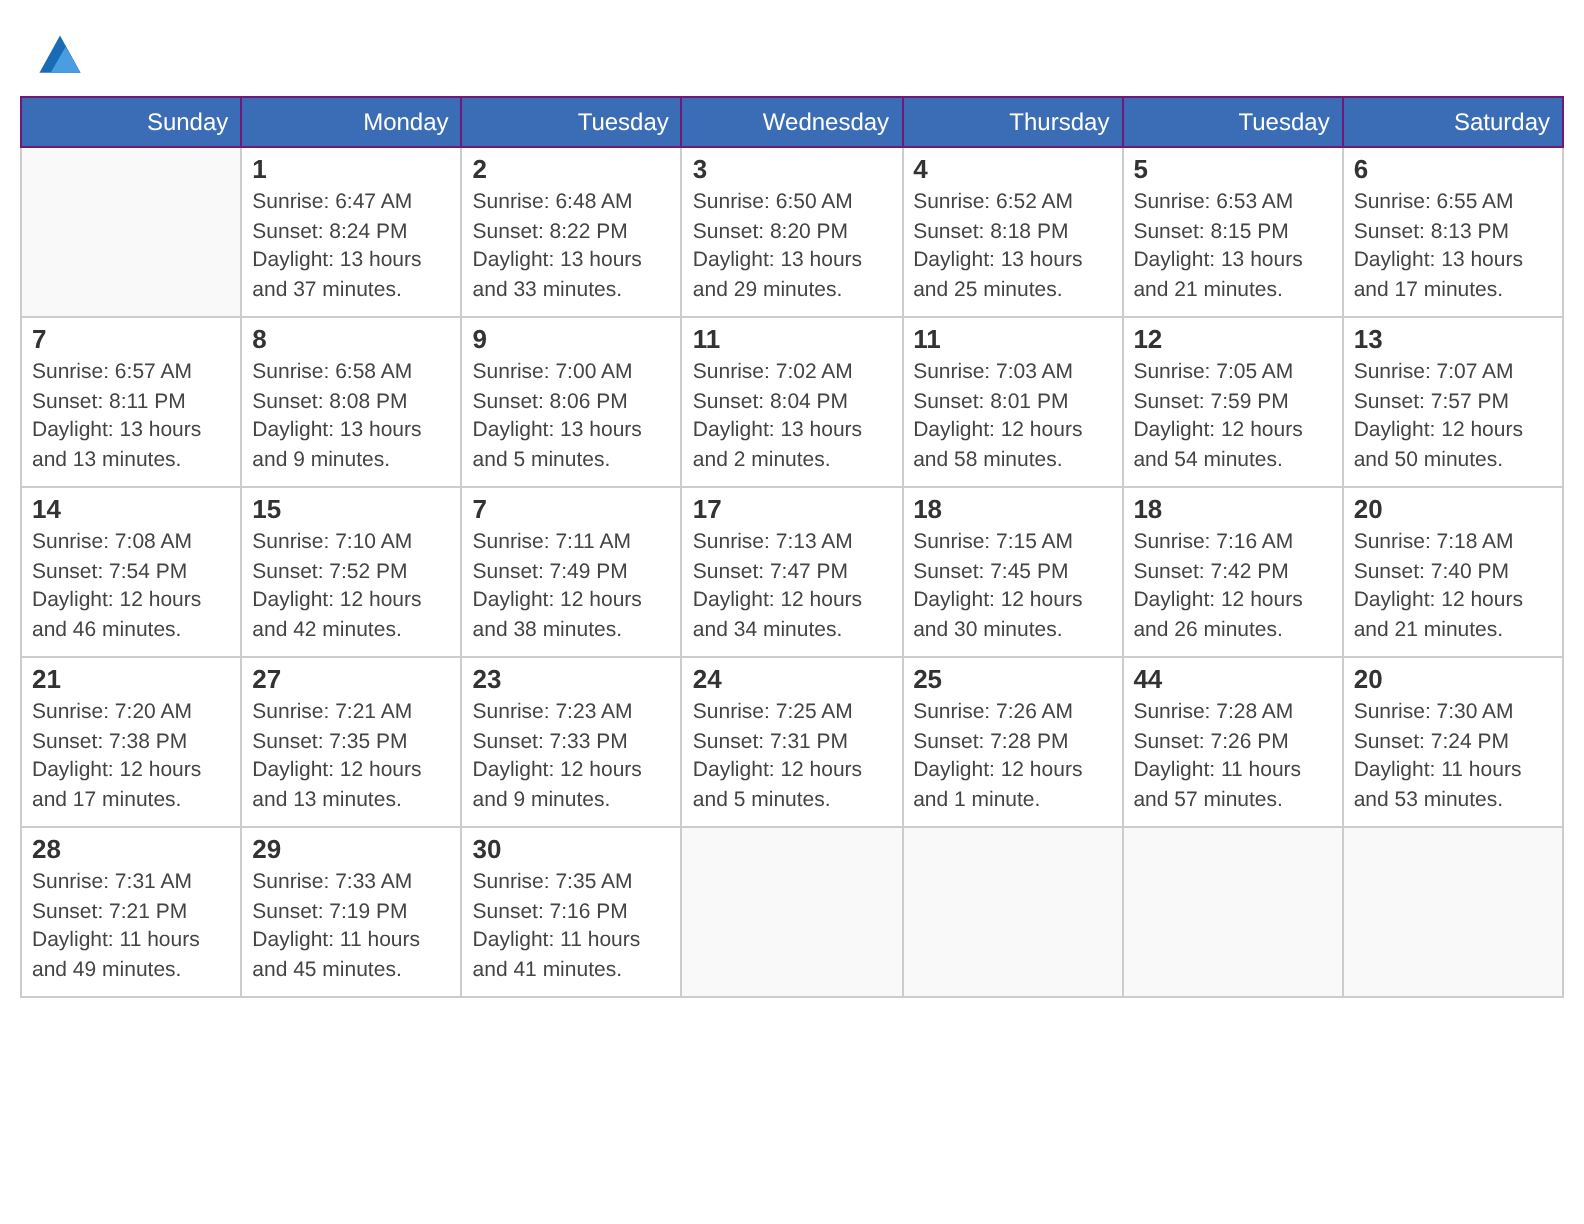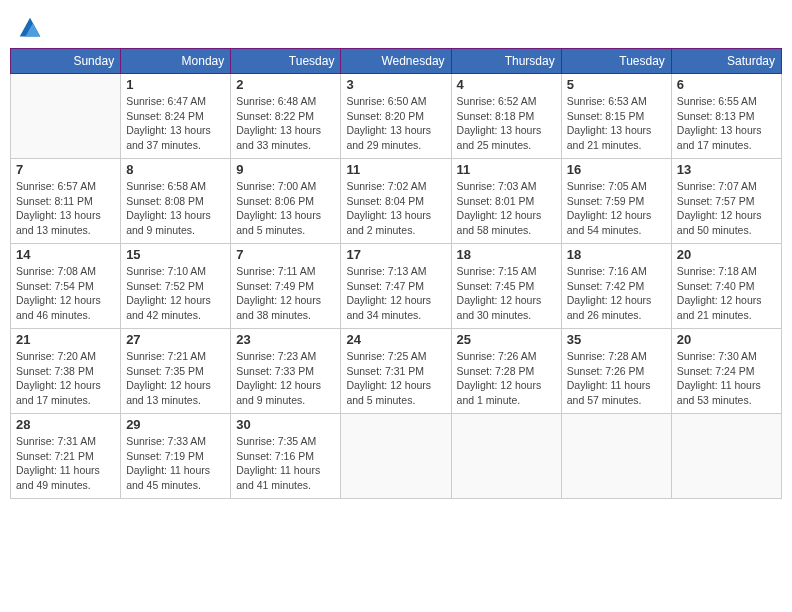--- a/index.html
+++ b/index.html
@@ -164,21 +164,21 @@
         </td>
         <td>
           <span class="day-num">11</span>
           <div class="day-info">Sunrise: 7:02 AM<br>Sunset: 8:04 PM<br>Daylight: 13 hours<br>and 2 minutes.</div>
         </td>
         <td>
           <span class="day-num">11</span>
           <div class="day-info">Sunrise: 7:03 AM<br>Sunset: 8:01 PM<br>Daylight: 12 hours<br>and 58 minutes.</div>
         </td>
         <td>
-          <span class="day-num">16</span>
+          <span class="day-num">12</span>
           <div class="day-info">Sunrise: 7:05 AM<br>Sunset: 7:59 PM<br>Daylight: 12 hours<br>and 54 minutes.</div>
         </td>
         <td>
           <span class="day-num">13</span>
           <div class="day-info">Sunrise: 7:07 AM<br>Sunset: 7:57 PM<br>Daylight: 12 hours<br>and 50 minutes.</div>
         </td>
       </tr>
       <tr class="week-row">
         <td>
           <span class="day-num">14</span>
@@ -224,21 +224,21 @@
         </td>
         <td>
           <span class="day-num">24</span>
           <div class="day-info">Sunrise: 7:25 AM<br>Sunset: 7:31 PM<br>Daylight: 12 hours<br>and 5 minutes.</div>
         </td>
         <td>
           <span class="day-num">25</span>
           <div class="day-info">Sunrise: 7:26 AM<br>Sunset: 7:28 PM<br>Daylight: 12 hours<br>and 1 minute.</div>
         </td>
         <td>
-          <span class="day-num">35</span>
+          <span class="day-num">44</span>
           <div class="day-info">Sunrise: 7:28 AM<br>Sunset: 7:26 PM<br>Daylight: 11 hours<br>and 57 minutes.</div>
         </td>
         <td>
           <span class="day-num">20</span>
           <div class="day-info">Sunrise: 7:30 AM<br>Sunset: 7:24 PM<br>Daylight: 11 hours<br>and 53 minutes.</div>
         </td>
       </tr>
       <tr class="week-row">
         <td>
           <span class="day-num">28</span>

